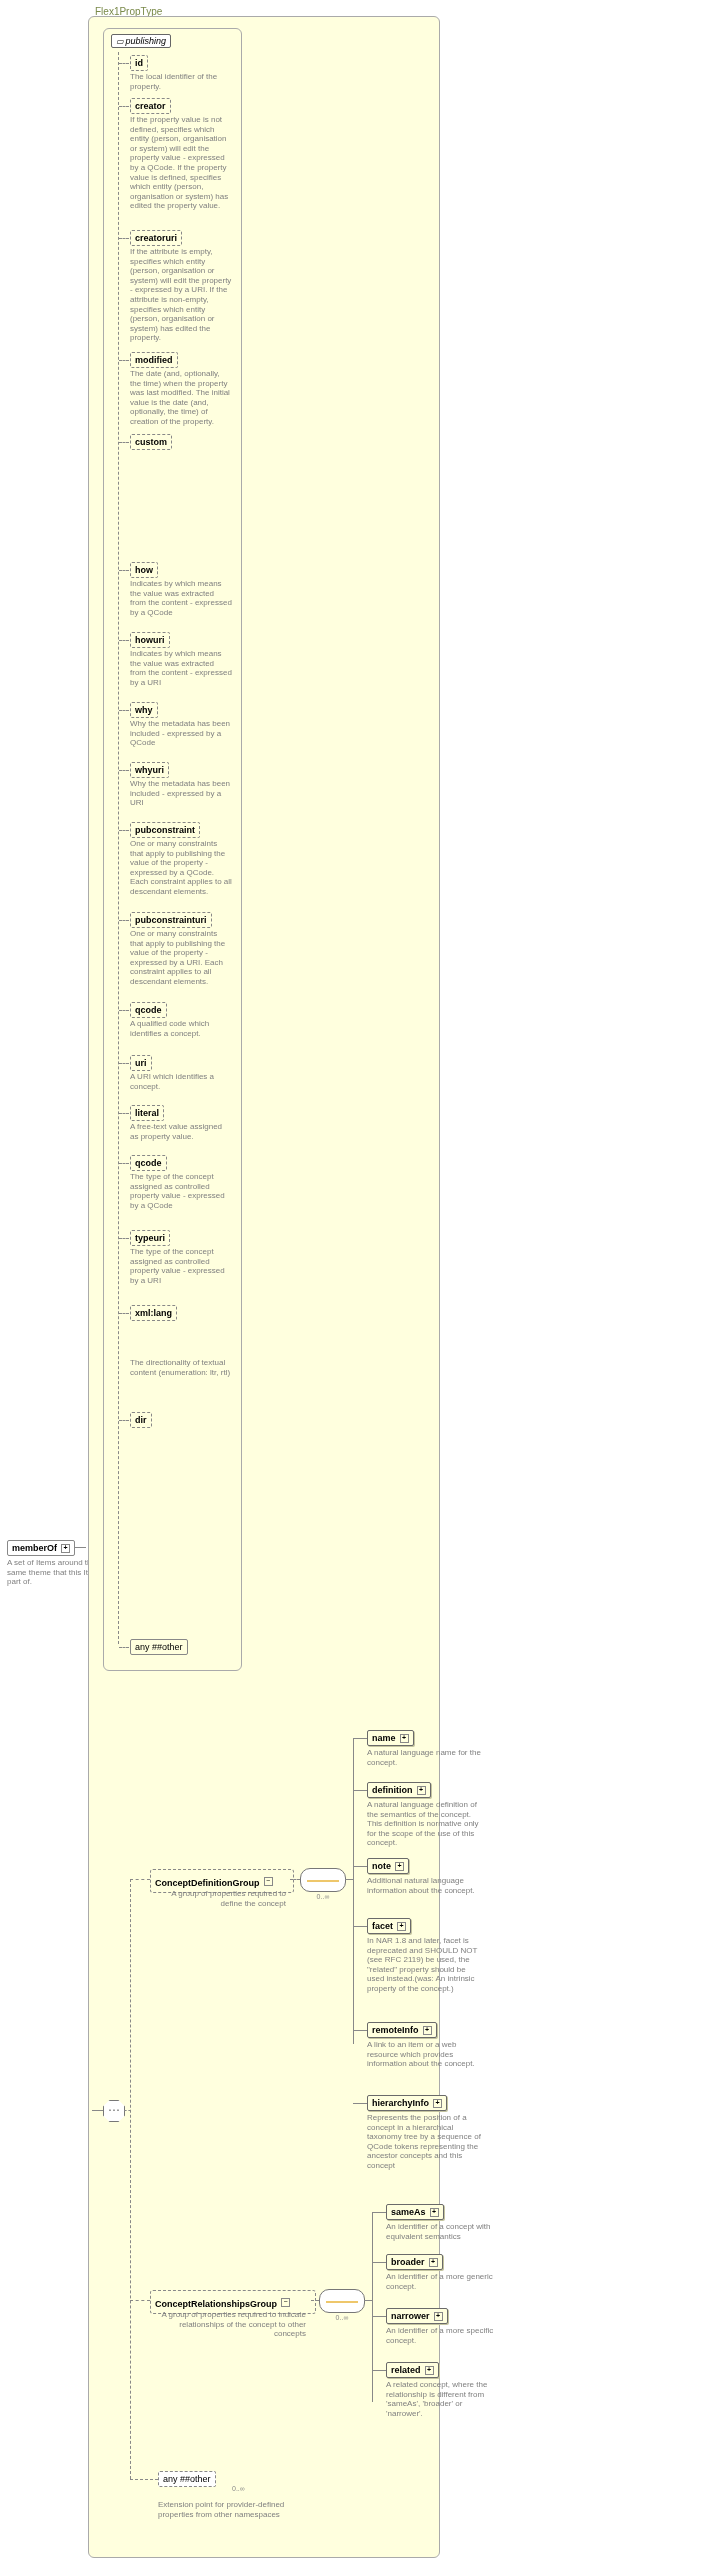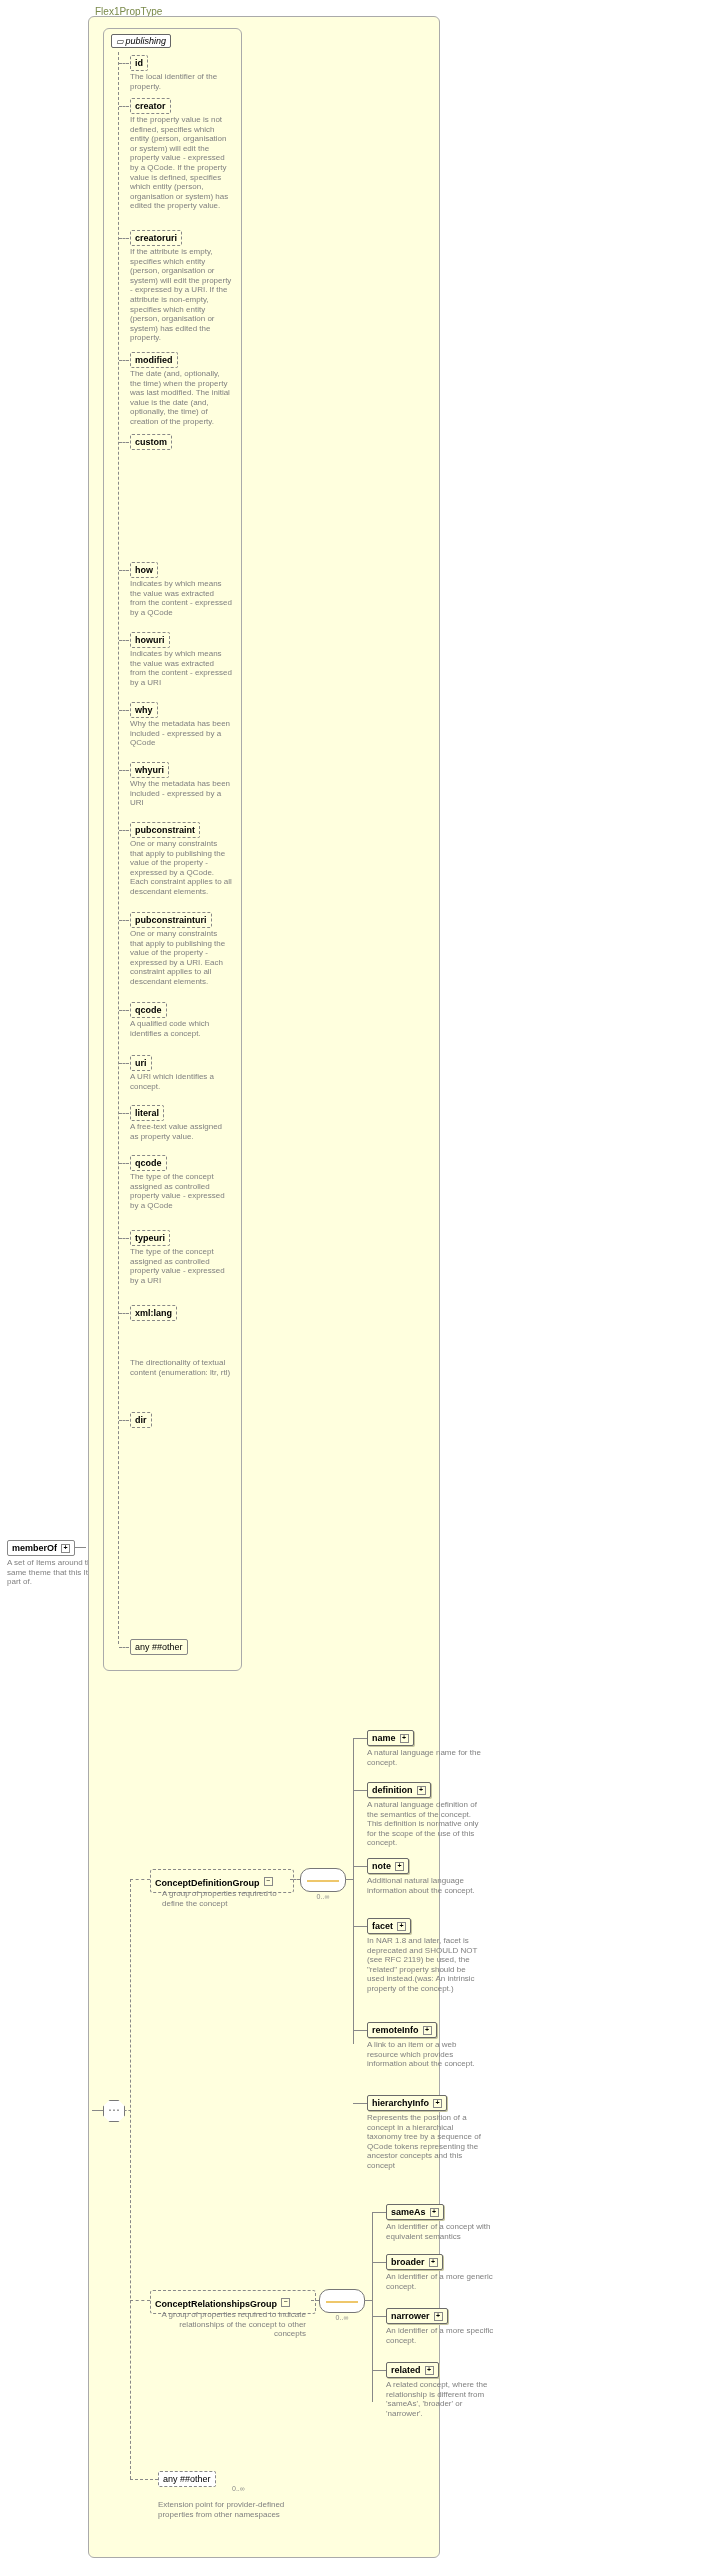--- a/index.html
+++ b/index.html
@@ -251,21 +251,21 @@
 <div class="switch" style="left:103px; top:2100px;">⋯</div>
 <div class="ln h" style="left:92px; top:2110px; width:11px;"></div>
 
 <div class="ln v d" style="left:130px; top:1879px; height:600px;"></div>
 <div class="ln h d" style="left:124px; top:2110px; width:7px;"></div>
 
 <div class="ln h d" style="left:130px; top:1879px; width:20px;"></div>
 <div class="group-box" style="left:150px; top:1869px; width:134px;">
   <span class="title">ConceptDefinitionGroup</span><span class="mini-plus">−</span>
 </div>
-<div class="desc" style="left:162px; top:1889px; width:136px;">A group of properties required to define the concept</div>
+<div class="desc" style="left:150px; top:1889px; width:136px;text-align:right;">A group of properties required to define the concept</div>
 
 <div class="ln h d" style="left:290px; top:1879px; width:10px;"></div>
 <div class="conn choice" style="left:300px; top:1868px;">
       <div class="h1"></div>
   <div class="cap">0..∞</div>
 </div>
 <div class="ln h" style="left:345px; top:1879px; width:8px;"></div>
 
 <div class="ln v" style="left:353px; top:1738px; height:306px;"></div>
 

